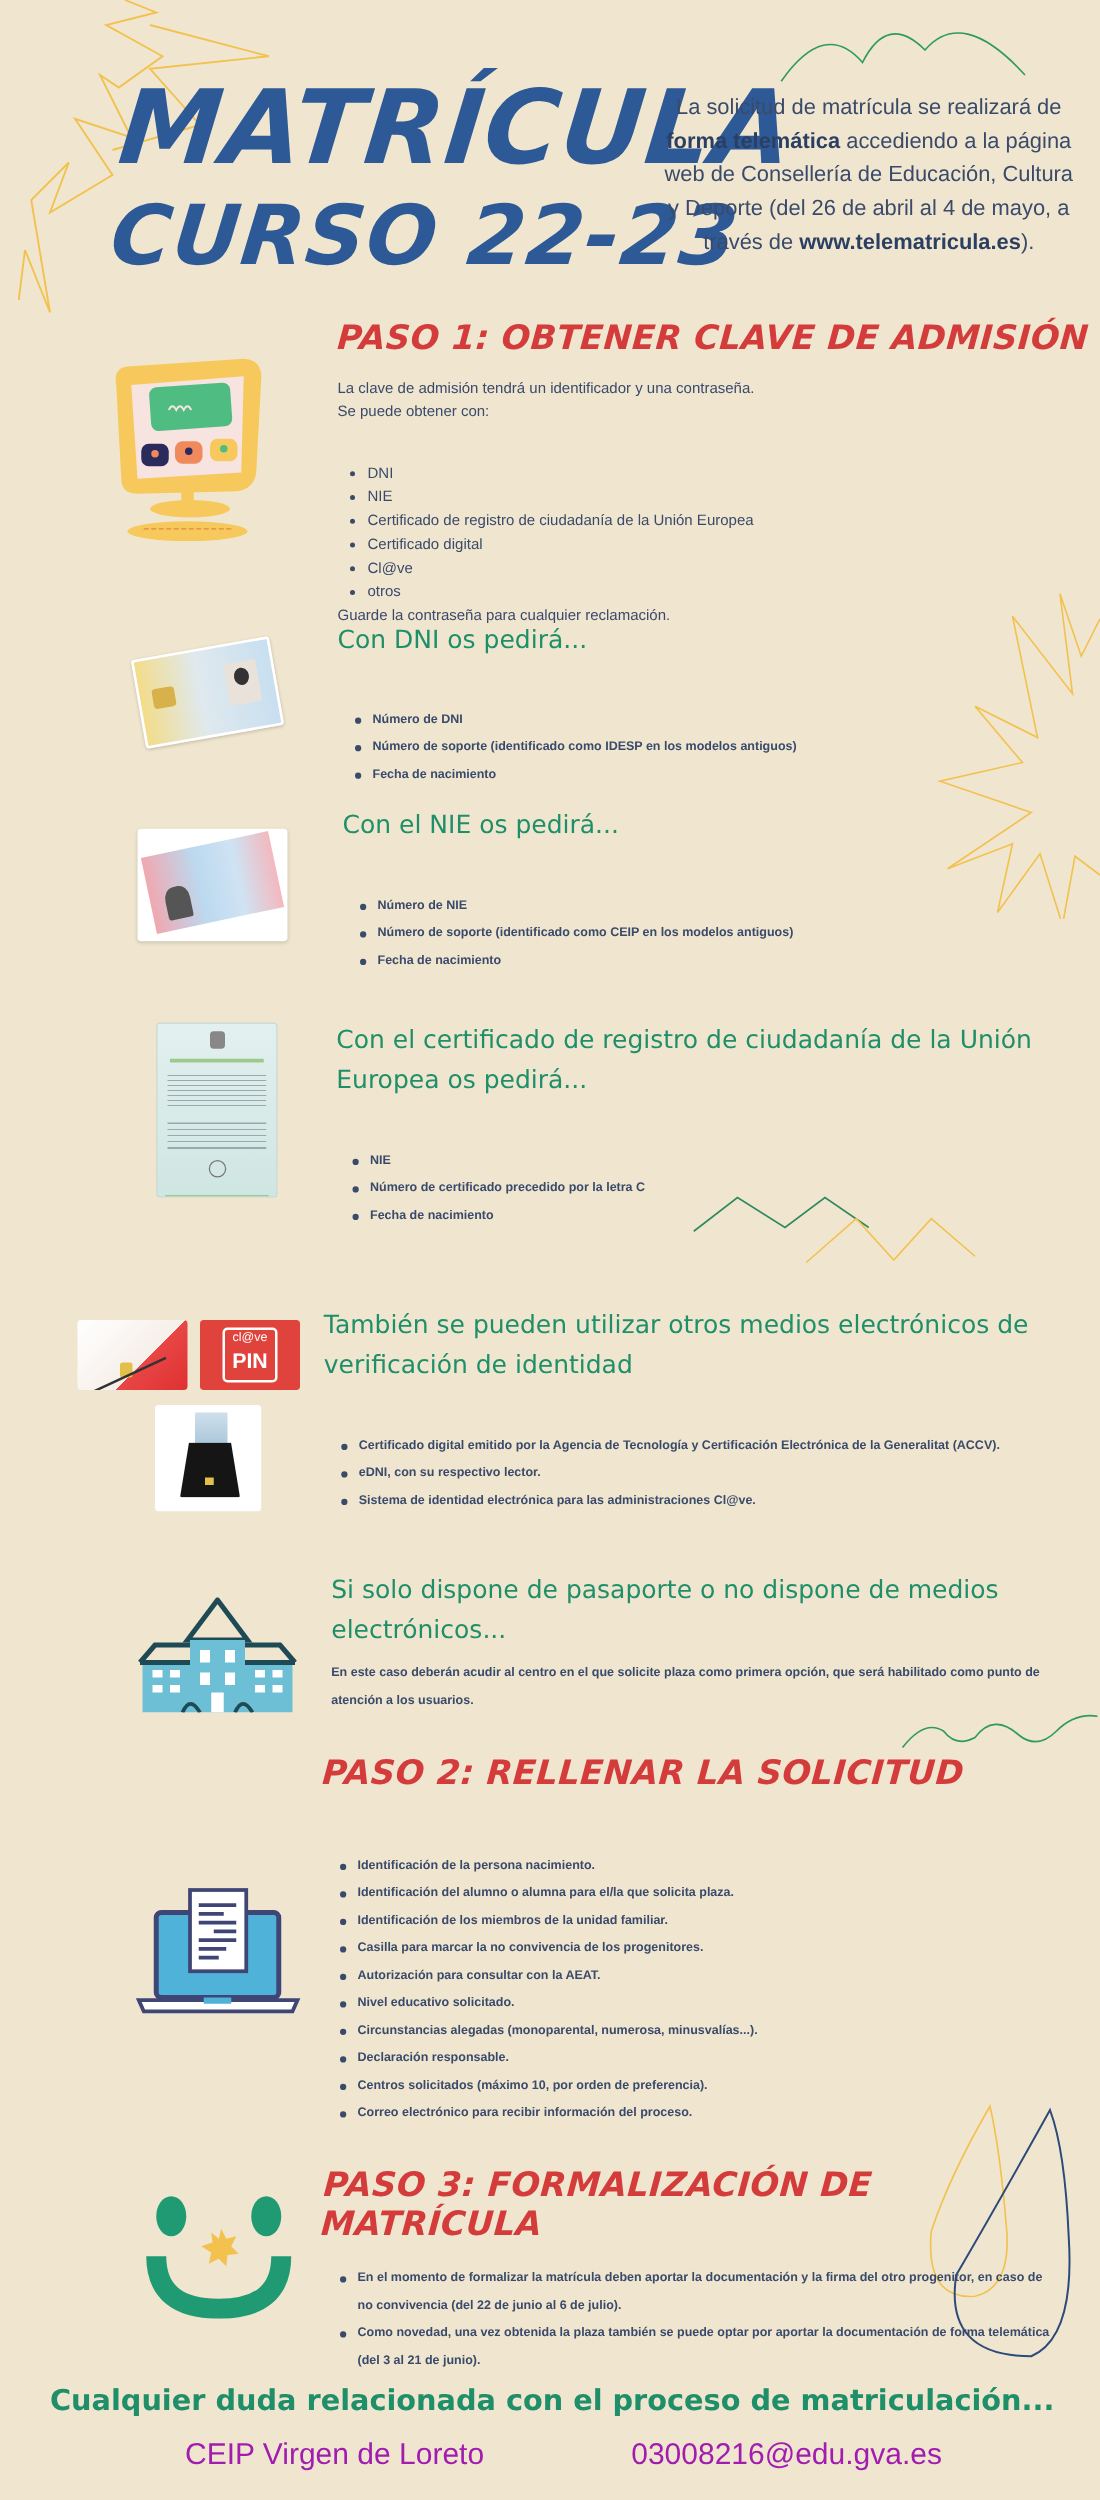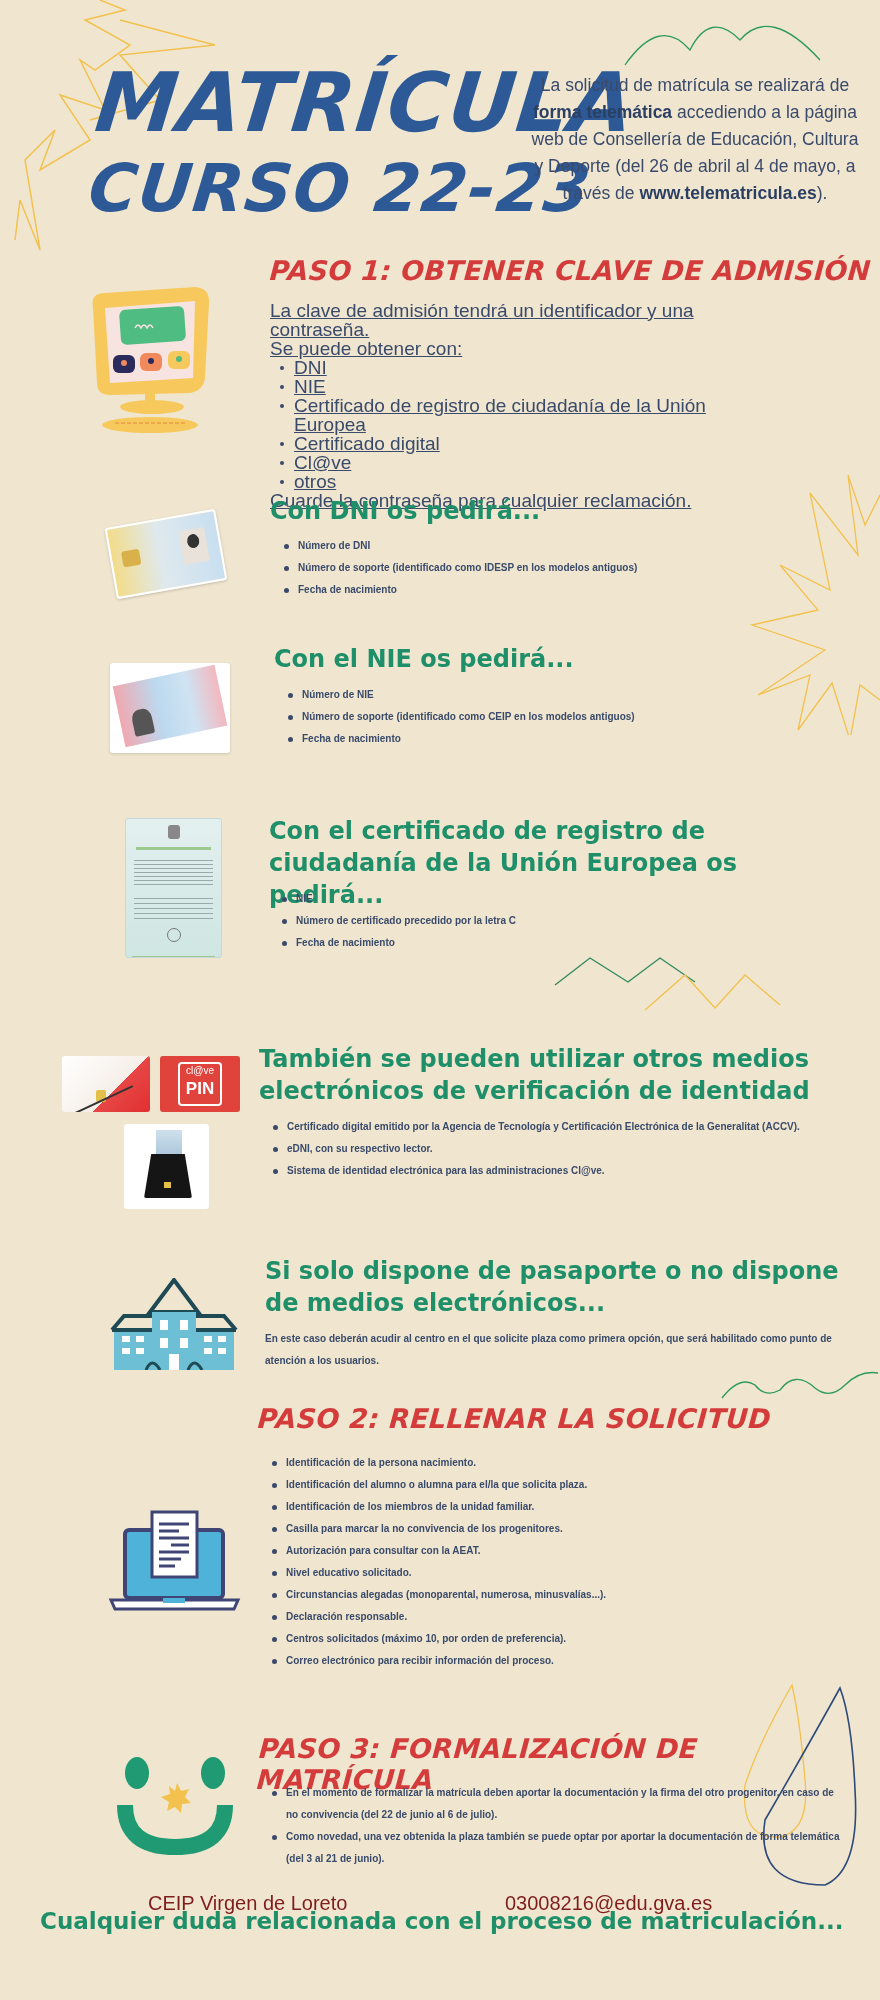--- a/index.html
+++ b/index.html
@@ -39,44 +39,44 @@
     font-family: "DejaVu Sans", sans-serif;
     font-weight: bold; font-style: italic;
     color: #d43c3c;
     font-size: 27px;
     transform: skewX(-4deg);
     letter-spacing: 0.3px;
   }
   .green-title {
     position: absolute;
     font-family: "DejaVu Sans", sans-serif;
-    font-weight: bold;
+    font-weight: normal;
     color: #1f8f6a;
-    font-size: 24px;
+    font-size: 20px;
     line-height: 32px;
   }
   .txt { position: absolute; color: #3a4a6b; }
-  .small { font-size: 19px; line-height: 19px; text-decoration: underline; }
+  .small { font-size: 12px; line-height: 19px; }
   .med { font-size: 10px; line-height: 22px; font-weight: bold; }
-  ul.b { list-style: none; }
+  ul.b { list-style: none; margin-top: 30px; }
   ul.b li { position: relative; padding-left: 23px; }
   ul.b li::before {
     content: ""; position: absolute; left: 9px; top: 9px;
     width: 5px; height: 5px; border-radius: 50%; background: #3a4a6b;
   }
   .small ul.b li { padding-left: 24px; }
   .small ul.b li::before { top: 8px; left: 10px; width: 4px; height: 4px; }
 
   .footer-title {
     position: absolute; left: 40px; top: 1908px;
     font-family: "DejaVu Sans", sans-serif; font-weight: bold;
     color: #1f8f6a; font-size: 23px;
   }
   .footer-line {
-    position: absolute; top: 1892px; font-size: 20px; color: #7f1d1d;
+    position: absolute; top: 1950px; font-size: 24px; color: #a21caf;
   }
 
   
   .card { position: absolute; border-radius: 3px; overflow: hidden; }
 </style>
 </head>
 <body>
 
 <svg class="deco" style="left:0;top:0" width="230" height="280" viewBox="0 0 230 280">
   <polyline points="100,0 125,10 85,20 130,45 95,70 80,60 105,110 60,95 90,140 40,170 55,130 25,160 40,250 20,200 15,240" fill="none" stroke="#f2c14e" stroke-width="1.5"></polyline>

